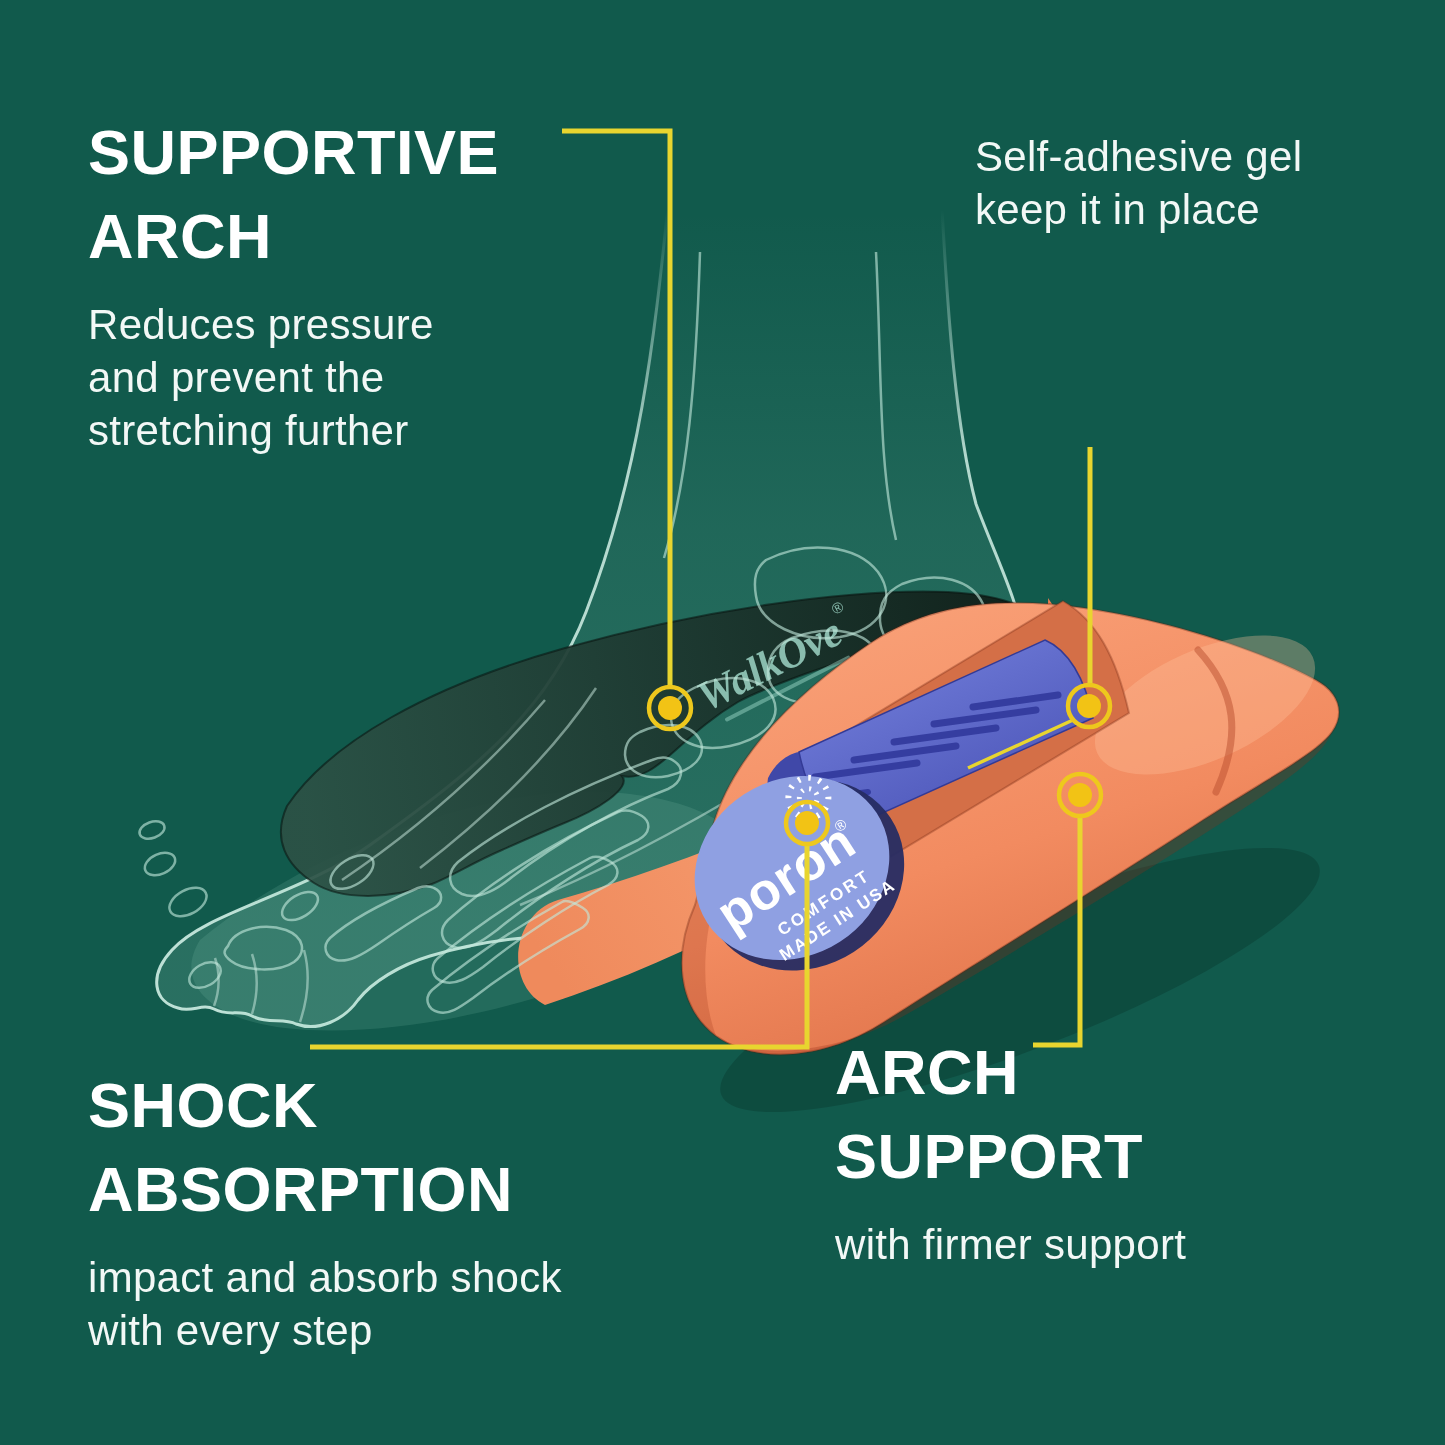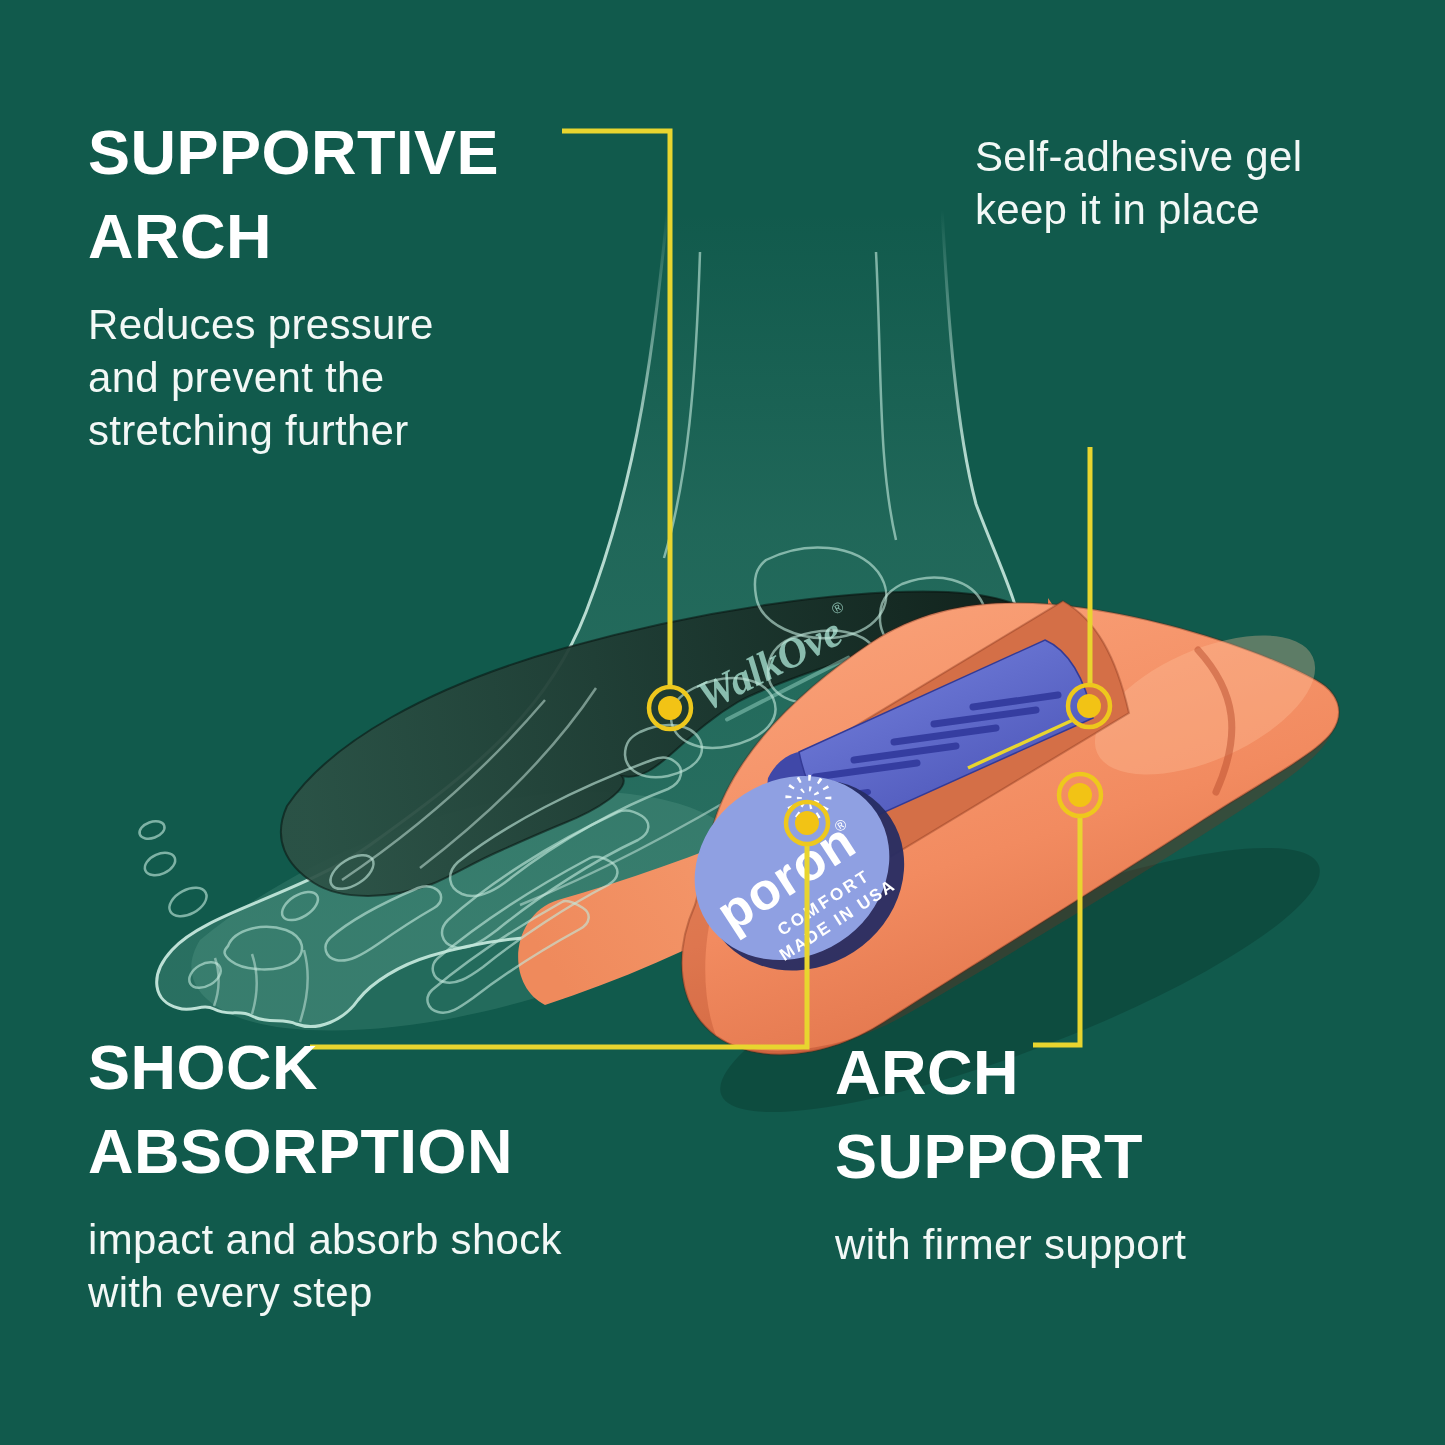--- a/index.html
+++ b/index.html
@@ -16,21 +16,21 @@
     font-size:63px;font-weight:bold;line-height:84px;
     letter-spacing:.5px;color:#ffffff;white-space:nowrap;
   }
   .desc{margin-top:20px;}
   .d-line{
     font-size:42px;line-height:53px;letter-spacing:.3px;
     color:#f2f8f6;white-space:nowrap;font-weight:normal;
   }
   .f1{left:88px;top:110px;}
   .f2{left:975px;top:110px;}
-  .f3{left:88px;top:1025px;}
+  .f3{left:88px;top:1063px;}
   .f4{left:835px;top:1030px;}
 </style>
 </head>
 <body>
 
 <div class="canvas">
 
   <svg class="scene" width="1445" height="1445" viewBox="0 0 1445 1445">
     <defs>
       <linearGradient id="legFill" gradientUnits="userSpaceOnUse" x1="0" y1="210" x2="0" y2="920">

